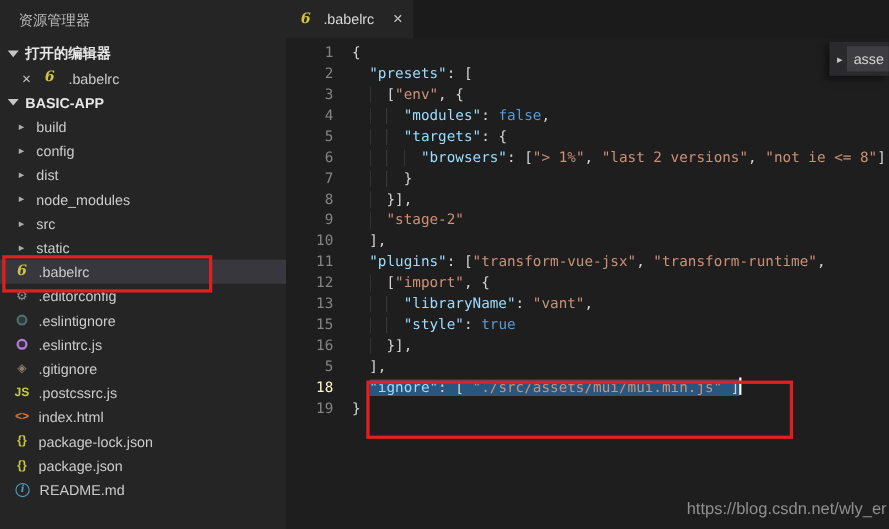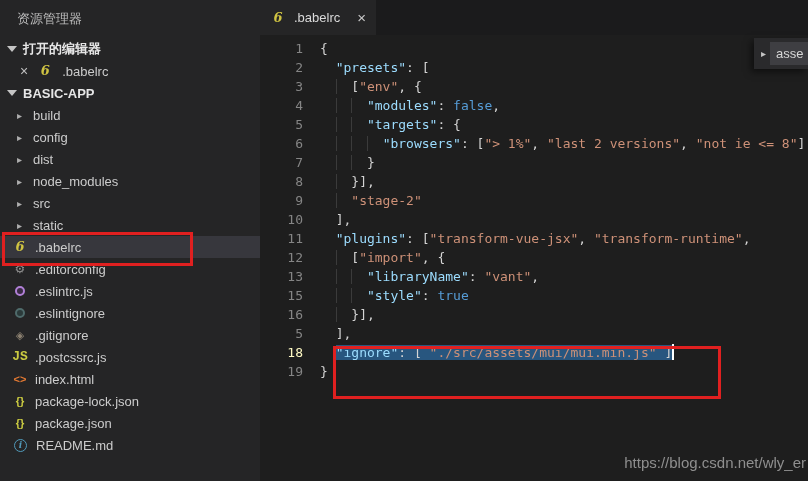--- a/index.html
+++ b/index.html
@@ -21,21 +21,21 @@
   .folder-row{padding-left:17px;gap:8px;}
   .file-row.selrow{background:#37373d;}
   .chev{color:#adadad;font-size:10px;flex:none;width:8px;}
   .fi{flex:none;width:16px;text-align:center;font-weight:bold;font-size:11px;line-height:16px;}
   .fi-babel{color:#cfc342;font-style:italic;font-size:13px;font-family:"DejaVu Serif",serif;}
   .fi-gear{color:#8f8f8f;font-weight:normal;font-size:12px;}
   .ring{width:10px;height:10px;border-radius:50%;box-sizing:border-box;display:inline-block;margin:0 3px;}
   .fi-eslint-dim{border:2px solid #4f6b6b;background:#2b3a3a;}
   .fi-eslint{border:2px solid #b180d7;background:#3a2b44;}
   .fi-git{color:#8b8070;font-weight:normal;font-size:11px;}
-  .fi-js{color:#cbcb41;font-size:13px;font-family:Liberation Mono, monospace;}
+  .fi-js{color:#cbcb41;font-size:11px;}
   .fi-html{color:#e37933;font-size:11px;font-weight:bold;}
   .fi-json{color:#cbcb41;font-size:11px;}
   .fi-info{color:#519aba;border:1px solid #519aba;border-radius:50%;width:11px;height:11px;
            line-height:11px;font-size:9px;font-style:italic;font-family:"DejaVu Serif",serif;margin:0 2px;}
 
   
   .editor{position:absolute;left:260px;top:0;right:0;bottom:0;background:#1e1e1e;}
   .tabbar{height:35px;background:#1b1b1c;display:flex;}
   .tab{width:116px;height:35px;background:#252526;display:flex;align-items:center;gap:8px;
        padding:0 10px;box-sizing:border-box;cursor:pointer;}
@@ -120,26 +120,26 @@
         </div>
         <div class="row file-row selrow">
           <span class="fi fi-babel">6</span>
           <span>.babelrc</span>
         </div>
         <div class="row file-row">
           <span class="fi fi-gear">⚙</span>
           <span>.editorconfig</span>
         </div>
         <div class="row file-row">
+          <span class="ring fi-eslint-dim"></span>
+          <span>.eslintignore</span>
+        </div>
+        <div class="row file-row">
           <span class="ring fi-eslint"></span>
           <span>.eslintrc.js</span>
-        </div>
-        <div class="row file-row">
-          <span class="ring fi-eslint-dim"></span>
-          <span>.eslintignore</span>
         </div>
         <div class="row file-row">
           <span class="fi fi-git">◈</span>
           <span>.gitignore</span>
         </div>
         <div class="row file-row">
           <span class="fi fi-js">JS</span>
           <span>.postcssrc.js</span>
         </div>
         <div class="row file-row">

